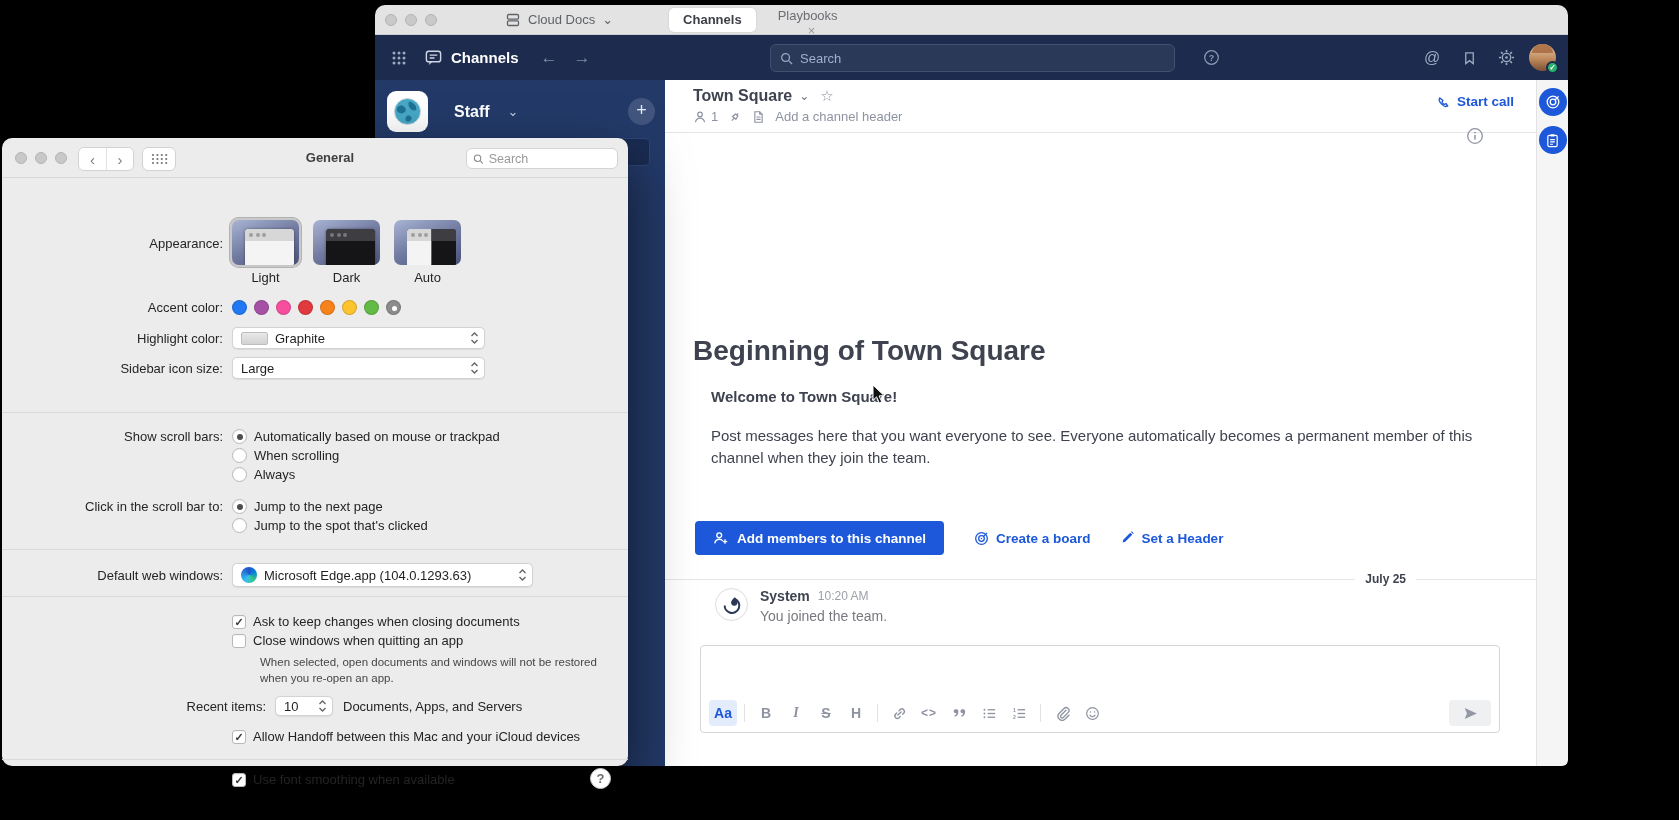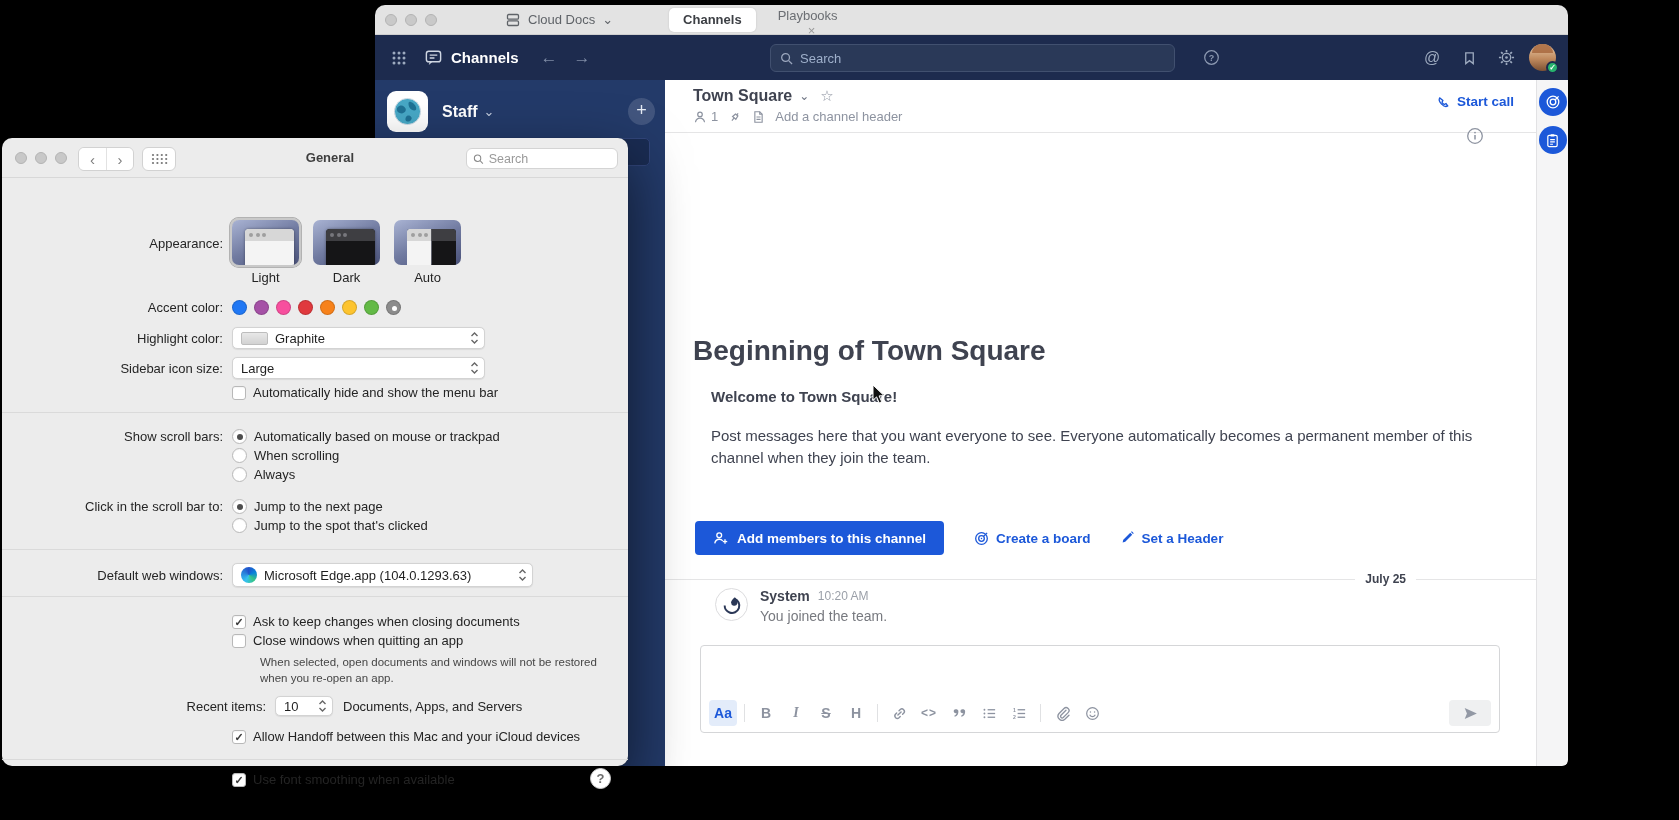--- a/index.html
+++ b/index.html
@@ -31,21 +31,21 @@
   .tb-ico { width:28px; height:28px; display:flex; align-items:center; justify-content:center; }
   .avatar { width:27px; height:27px; border-radius:50%; position:relative;
     background:linear-gradient(180deg,#e9cba9 0%,#c08a5e 55%,#7d5134 100%); }
   .avatar::before { content:""; position:absolute; left:3px; top:0; right:3px; height:9px; border-radius:9px 9px 0 0;
     background:#a8683e; opacity:.85; }
   .badge { position:absolute; right:-3px; bottom:-3px; width:13px; height:13px; border-radius:50%;
     background:#27b26d; border:2px solid #1d2b4e; color:#fff; font-size:8px; line-height:9px; text-align:center; font-weight:bold; }
 
   .mm-body { display:flex; height:686px; }
   .mm-sidebar { position:relative; width:290px; background:#233a69; flex:none; }
-  .team-head { display:flex; align-items:center; padding:11px 10px 10px 12px; }
+  .team-head { display:flex; align-items:center; padding:11px 10px 10px 12px;gap:12px; }
   .globe-tile { width:41px; height:41px; border-radius:9px; background:#fff; display:flex; align-items:center; justify-content:center; }
   .team-name { color:#fff; font-size:16px; font-weight:bold; margin-left:14px; }
   .team-chev { color:#c6cfe0; font-size:13px; margin-left:6px; }
   .plus-btn { margin-left:auto; width:27px; height:27px; border-radius:50%; background:rgba(255,255,255,.14);
     color:#e6ebf4; font-size:18px; line-height:25px; text-align:center; }
   .sb-stub { position:absolute; height:28px; border-radius:5px; background:#1a2c53; border:1px solid #31457a; }
 
   .mm-main { position:relative; width:871px; background:#fff; flex:none; }
   .ch-header { position:relative; height:53px; border-bottom:1px solid #e5e5e6; padding:7px 0 0 28px; }
   .ch-title-row { display:flex; align-items:center; gap:7px; color:#3f4350; }
@@ -592,25 +592,20 @@
       <div class="plabel">Sidebar icon size:</div>
       <div class="pselect" style="width:253px">
         <span class="val">Large</span>
         <svg class="chevs" viewBox="0 0 13 16">
             <path d="M3.5 6 6.5 3l3 3" fill="none" stroke="#666" stroke-width="1.4"></path>
             <path d="M3.5 10 6.5 13l3-3" fill="none" stroke="#666" stroke-width="1.4"></path>
           </svg>
       </div>
     </div>
 
-    <div class="prow" style="top:207px;">
-      <div class="plabel"></div>
-      <span class="cb"></span>
-      <span>Automatically hide and show the menu bar</span>
-    </div>
 
     <div class="phr" style="top:234px"></div>
 
     <div class="prow" style="top:251px;">
       <div class="plabel">Show scroll bars:</div>
       <span class="radio on"></span>
       <span>Automatically based on mouse or trackpad</span>
     </div>
     <div class="prow" style="top:270px;">
       <div class="plabel"></div>

